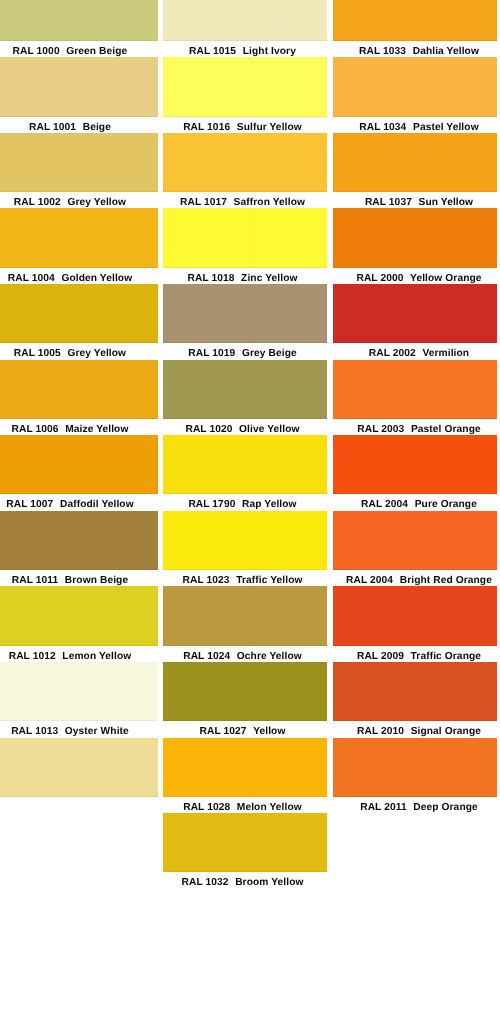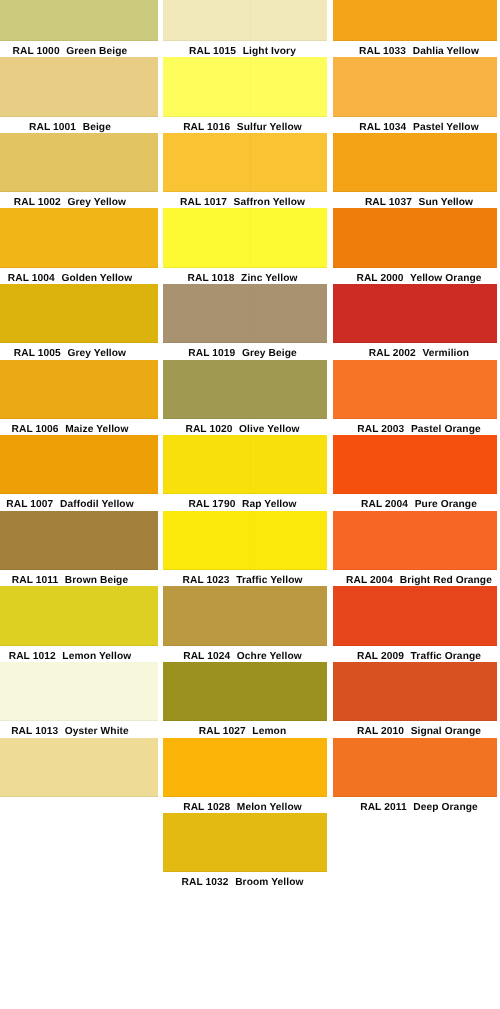--- a/index.html
+++ b/index.html
@@ -236,21 +236,21 @@
           <span class="nm">Ochre Yellow</span>
         </div>
    </div>
    <div class="cell">
     <div class="chip" style="background-color: rgb(154, 145, 30);">
           <span class="seam"></span>
         </div>
     <div class="lbl">
           <span class="code">RAL 1027</span>
           <span class="gap"></span>
-          <span class="nm">Lemon</span>
+          <span class="nm">Yellow</span>
         </div>
    </div>
    <div class="cell">
     <div class="chip" style="background-color: rgb(250, 181, 8);">
           <span class="seam"></span>
         </div>
     <div class="lbl">
           <span class="code">RAL 1028</span>
           <span class="gap"></span>
           <span class="nm">Melon Yellow</span>

